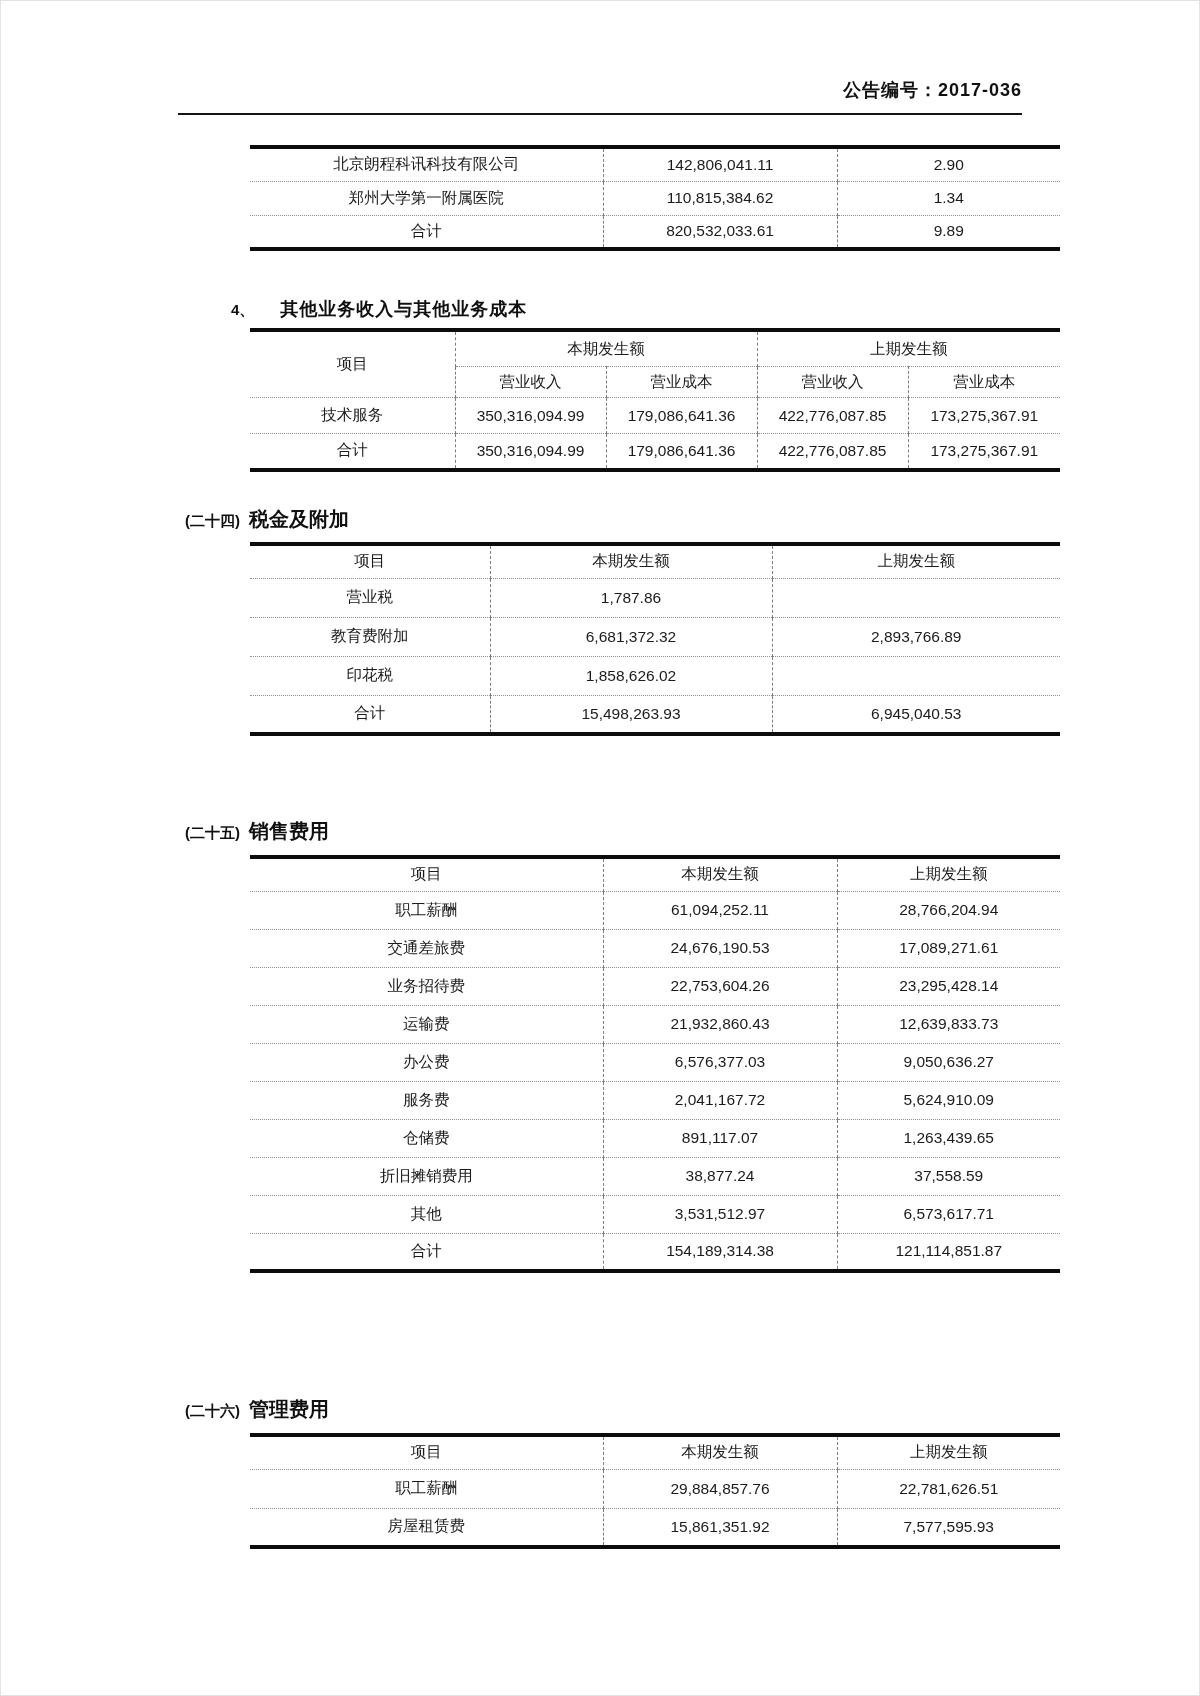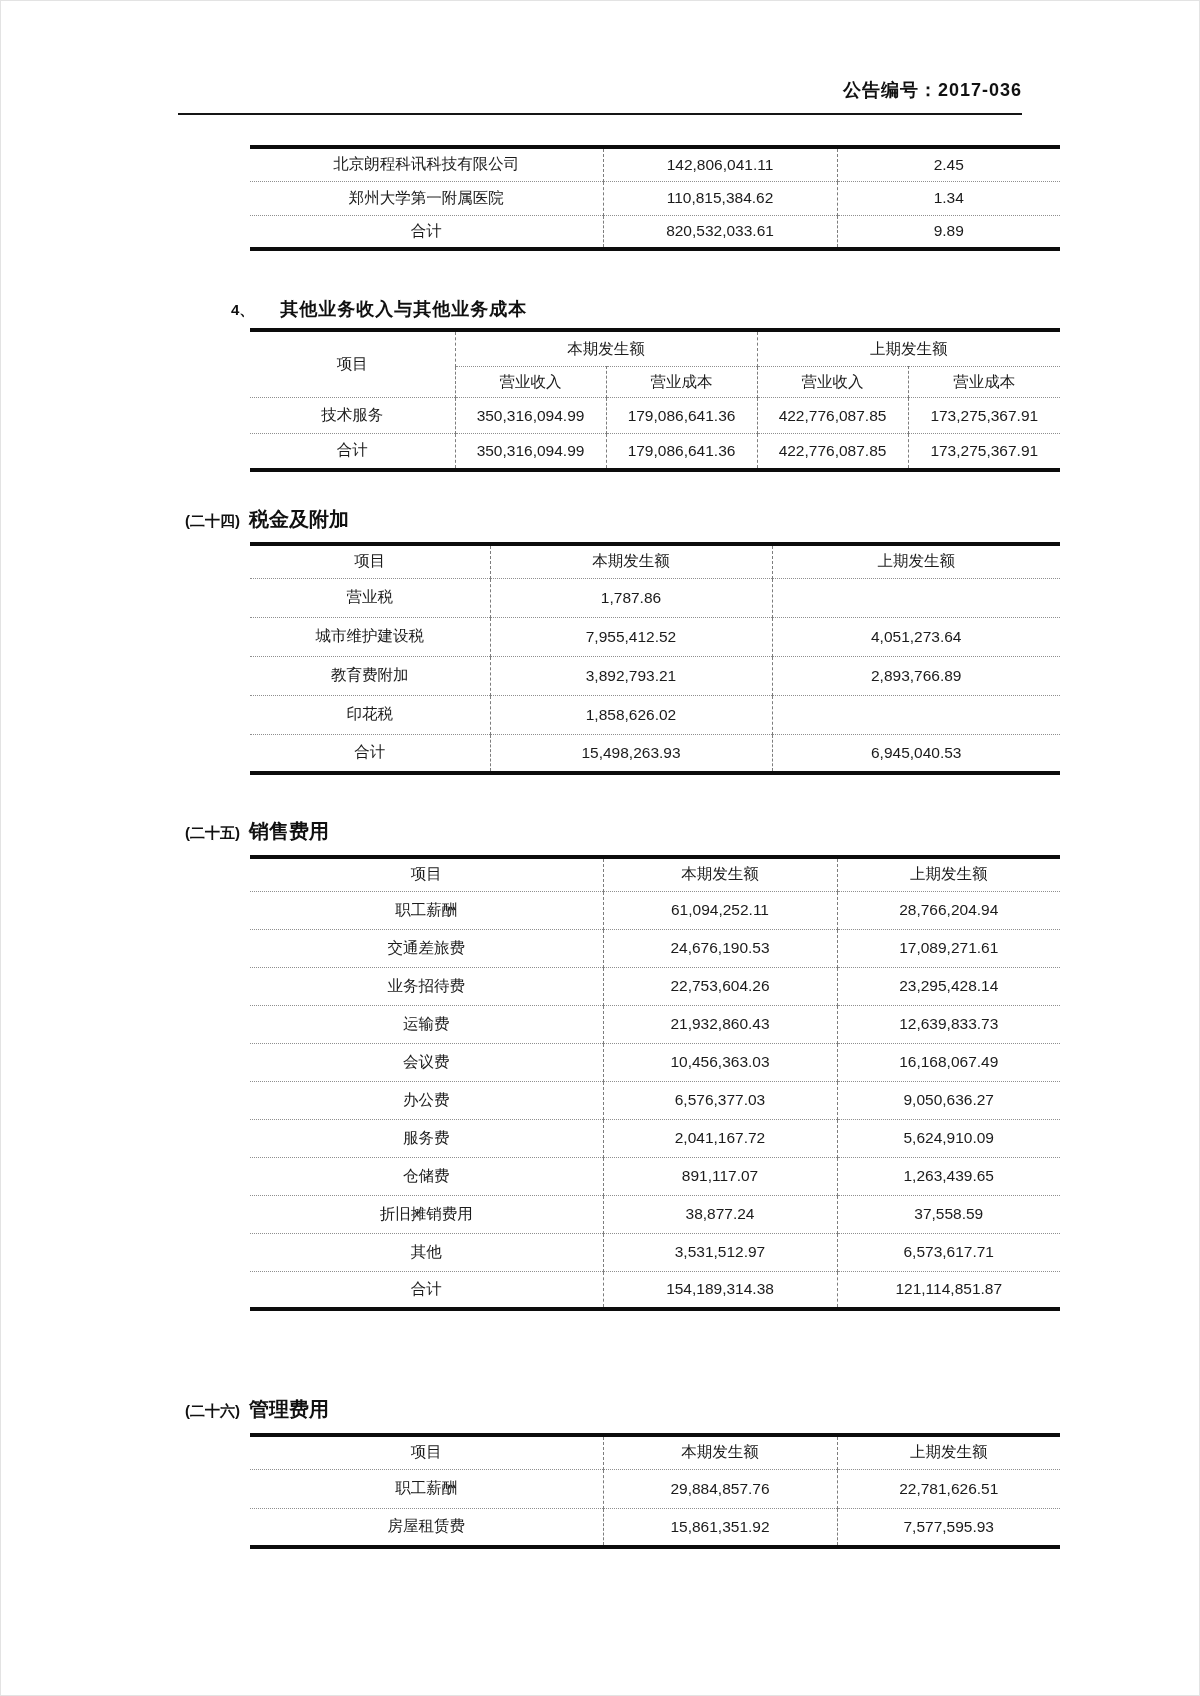--- a/index.html
+++ b/index.html
@@ -63,21 +63,21 @@
 <table class="tbl" id="tblTop">
   <colgroup>
       <col style="width:353px">
       <col style="width:234px">
       <col style="width:223px">
     </colgroup>
   <tbody>
       <tr>
     <td class="lab">北京朗程科讯科技有限公司</td>
     <td class="cnum bl">142,806,041.11</td>
-    <td class="cnum bl">2.45</td>
+    <td class="cnum bl">2.90</td>
   </tr>
   <tr>
     <td class="lab">郑州大学第一附属医院</td>
     <td class="cnum bl">110,815,384.62</td>
     <td class="cnum bl">1.34</td>
   </tr>
   <tr>
     <td class="cen">合计</td>
     <td class="cnum bl">820,532,033.61</td>
     <td class="cnum bl">9.89</td>
@@ -141,27 +141,22 @@
     <th>项目</th>
     <th class="bl">本期发生额</th>
     <th class="bl">上期发生额</th>
   </tr>
   <tr class="dr">
     <td class="lab">营业税</td>
     <td class="num bl">1,787.86</td>
     <td class="num bl"></td>
   </tr>
   <tr class="dr">
-    <td class="lab">城市维护建设税</td>
-    <td class="num bl">7,955,412.52</td>
-    <td class="num bl">4,051,273.64</td>
-  </tr>
-  <tr class="dr">
     <td class="lab">教育费附加</td>
-    <td class="num bl">3,892,793.21</td>
+    <td class="num bl">6,681,372.32</td>
     <td class="num bl">2,893,766.89</td>
   </tr>
   <tr class="dr">
     <td class="lab">印花税</td>
     <td class="num bl">1,858,626.02</td>
     <td class="num bl"></td>
   </tr>
   <tr class="dr">
     <td class="cen">合计</td>
     <td class="num bl">15,498,263.93</td>
@@ -200,25 +195,20 @@
     <td class="lab">业务招待费</td>
     <td class="num bl">22,753,604.26</td>
     <td class="num bl">23,295,428.14</td>
   </tr>
   <tr class="dr">
     <td class="lab">运输费</td>
     <td class="num bl">21,932,860.43</td>
     <td class="num bl">12,639,833.73</td>
   </tr>
   <tr class="dr">
-    <td class="lab">会议费</td>
-    <td class="num bl">10,456,363.03</td>
-    <td class="num bl">16,168,067.49</td>
-  </tr>
-  <tr class="dr">
     <td class="lab">办公费</td>
     <td class="num bl">6,576,377.03</td>
     <td class="num bl">9,050,636.27</td>
   </tr>
   <tr class="dr">
     <td class="lab">服务费</td>
     <td class="num bl">2,041,167.72</td>
     <td class="num bl">5,624,910.09</td>
   </tr>
   <tr class="dr">

